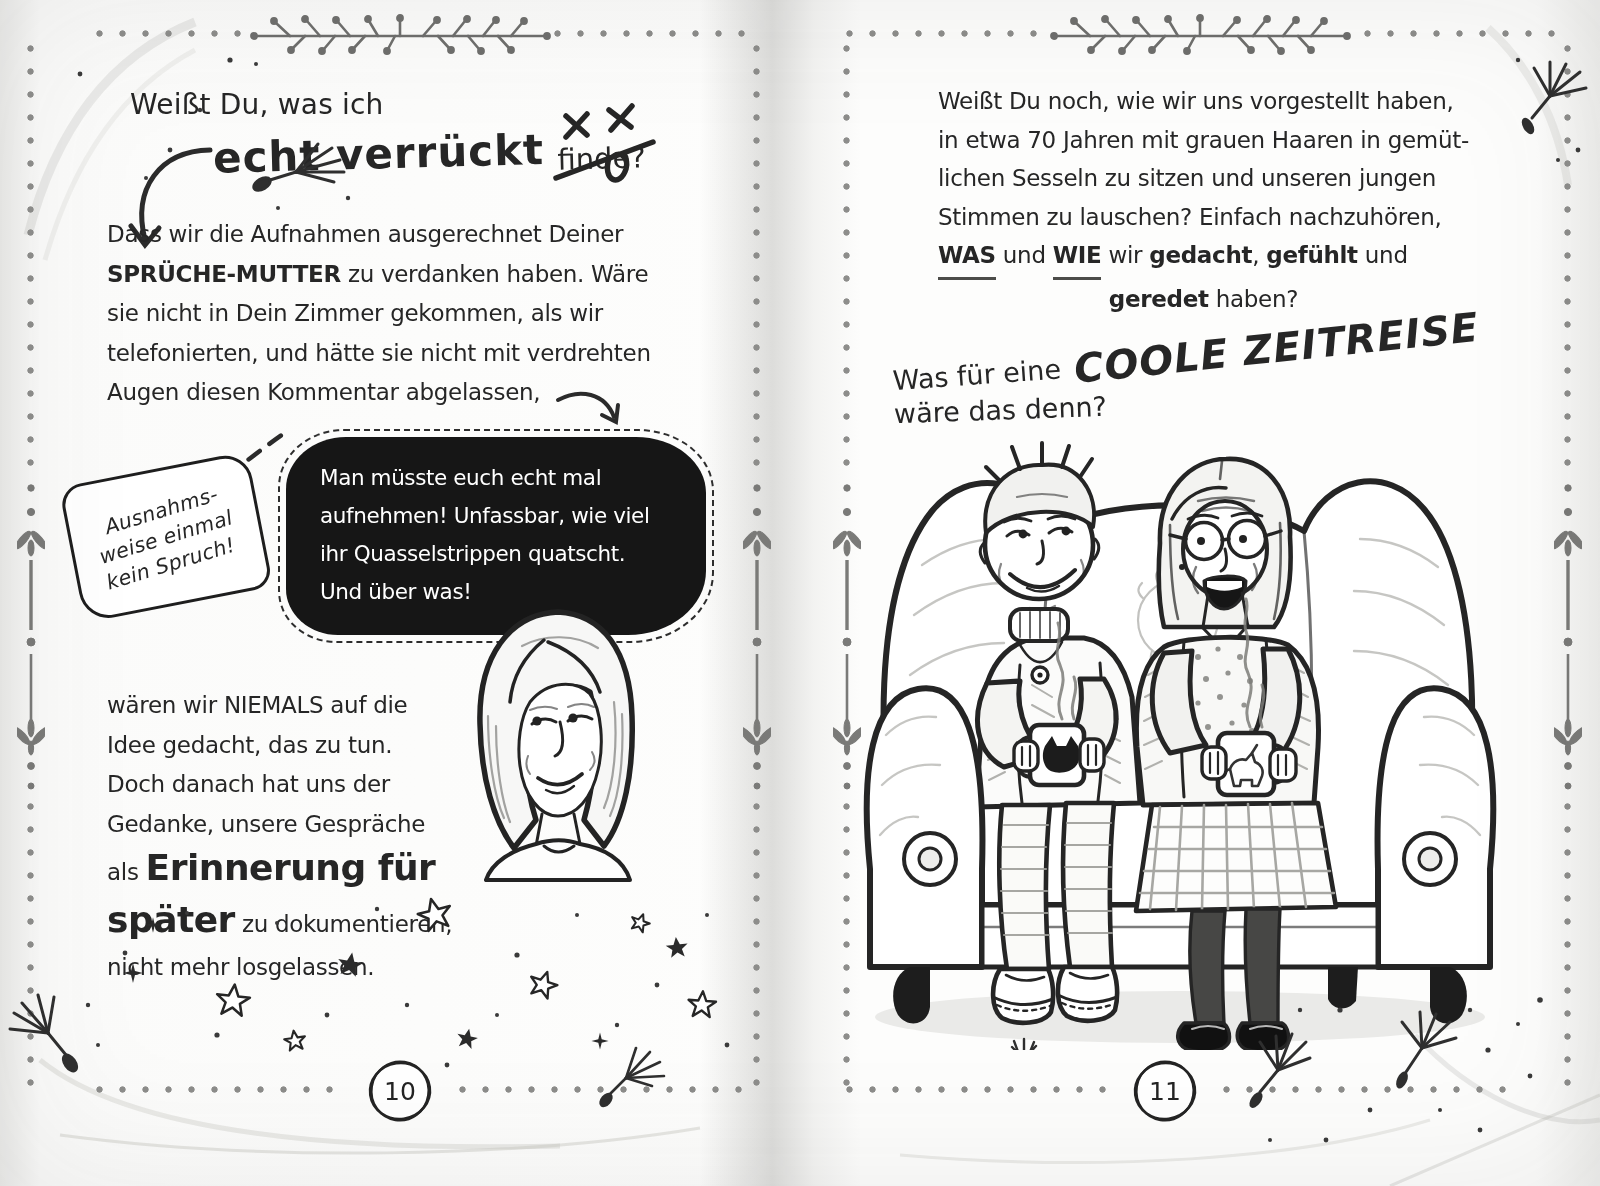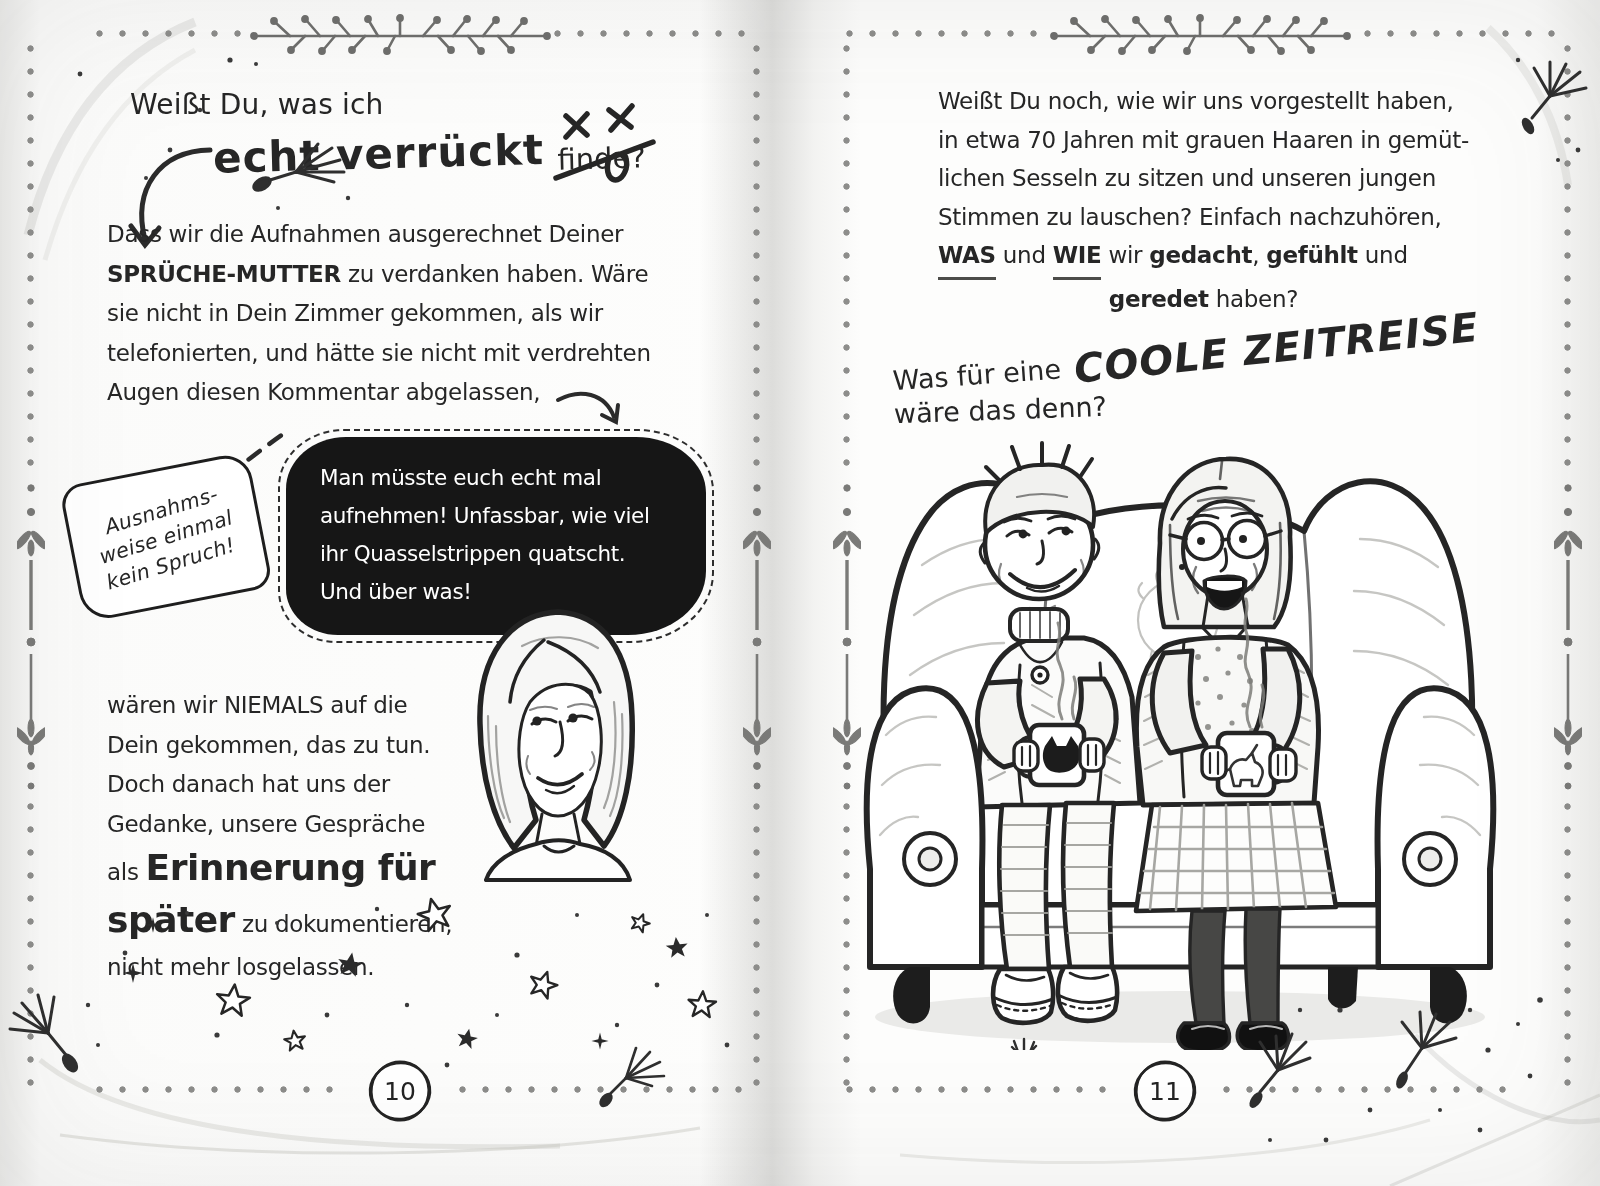--- a/index.html
+++ b/index.html
@@ -322,21 +322,21 @@
       <path d="M94,184 Q108,192 122,180" stroke-width="2.4"></path>
       <path d="M90,208 L84,240" stroke-width="3"></path>
         <path d="M122,208 L128,238" stroke-width="3"></path>
       <path d="M84,238 C60,244 40,256 34,274 L178,274 C172,254 152,242 128,238 C114,233 100,233 84,238 Z" fill="#fdfdfc" stroke-width="4"></path>
       <path d="M92,240 Q106,252 122,240" stroke-width="3"></path>
     </g>
   </svg>
 
   <div class="abs z" style="left:107px;top:650px;margin-top:36px;">
     <div class="pline"><span>wären wir </span><span>NIEMALS</span><span> auf die</span></div>
-    <div class="pline">Dein gekommen, das zu tun.</div>
+    <div class="pline">Idee gedacht, das zu tun.</div>
     <div class="pline">Doch danach hat uns der</div>
     <div class="pline">Gedanke, unsere Gespräche</div>
     <div class="pline tall"><span>als </span><span class="big">Erinnerung für</span></div>
     <div class="pline tall"><span class="big">später</span><span> zu dokumentieren,</span></div>
     <div class="pline">nicht mehr losgelassen.</div>
   </div>
 
   <svg class="abs z" style="left:95px;top:893px;" width="650" height="190" viewBox="0 0 650 190">
     <defs>
         <path id="st5" d="M0,-11 L3.2,-3.4 L11,-3.4 L4.8,1.4 L6.8,9.2 L0,4.4 L-6.8,9.2 L-4.8,1.4 L-11,-3.4 L-3.2,-3.4 Z"></path>

